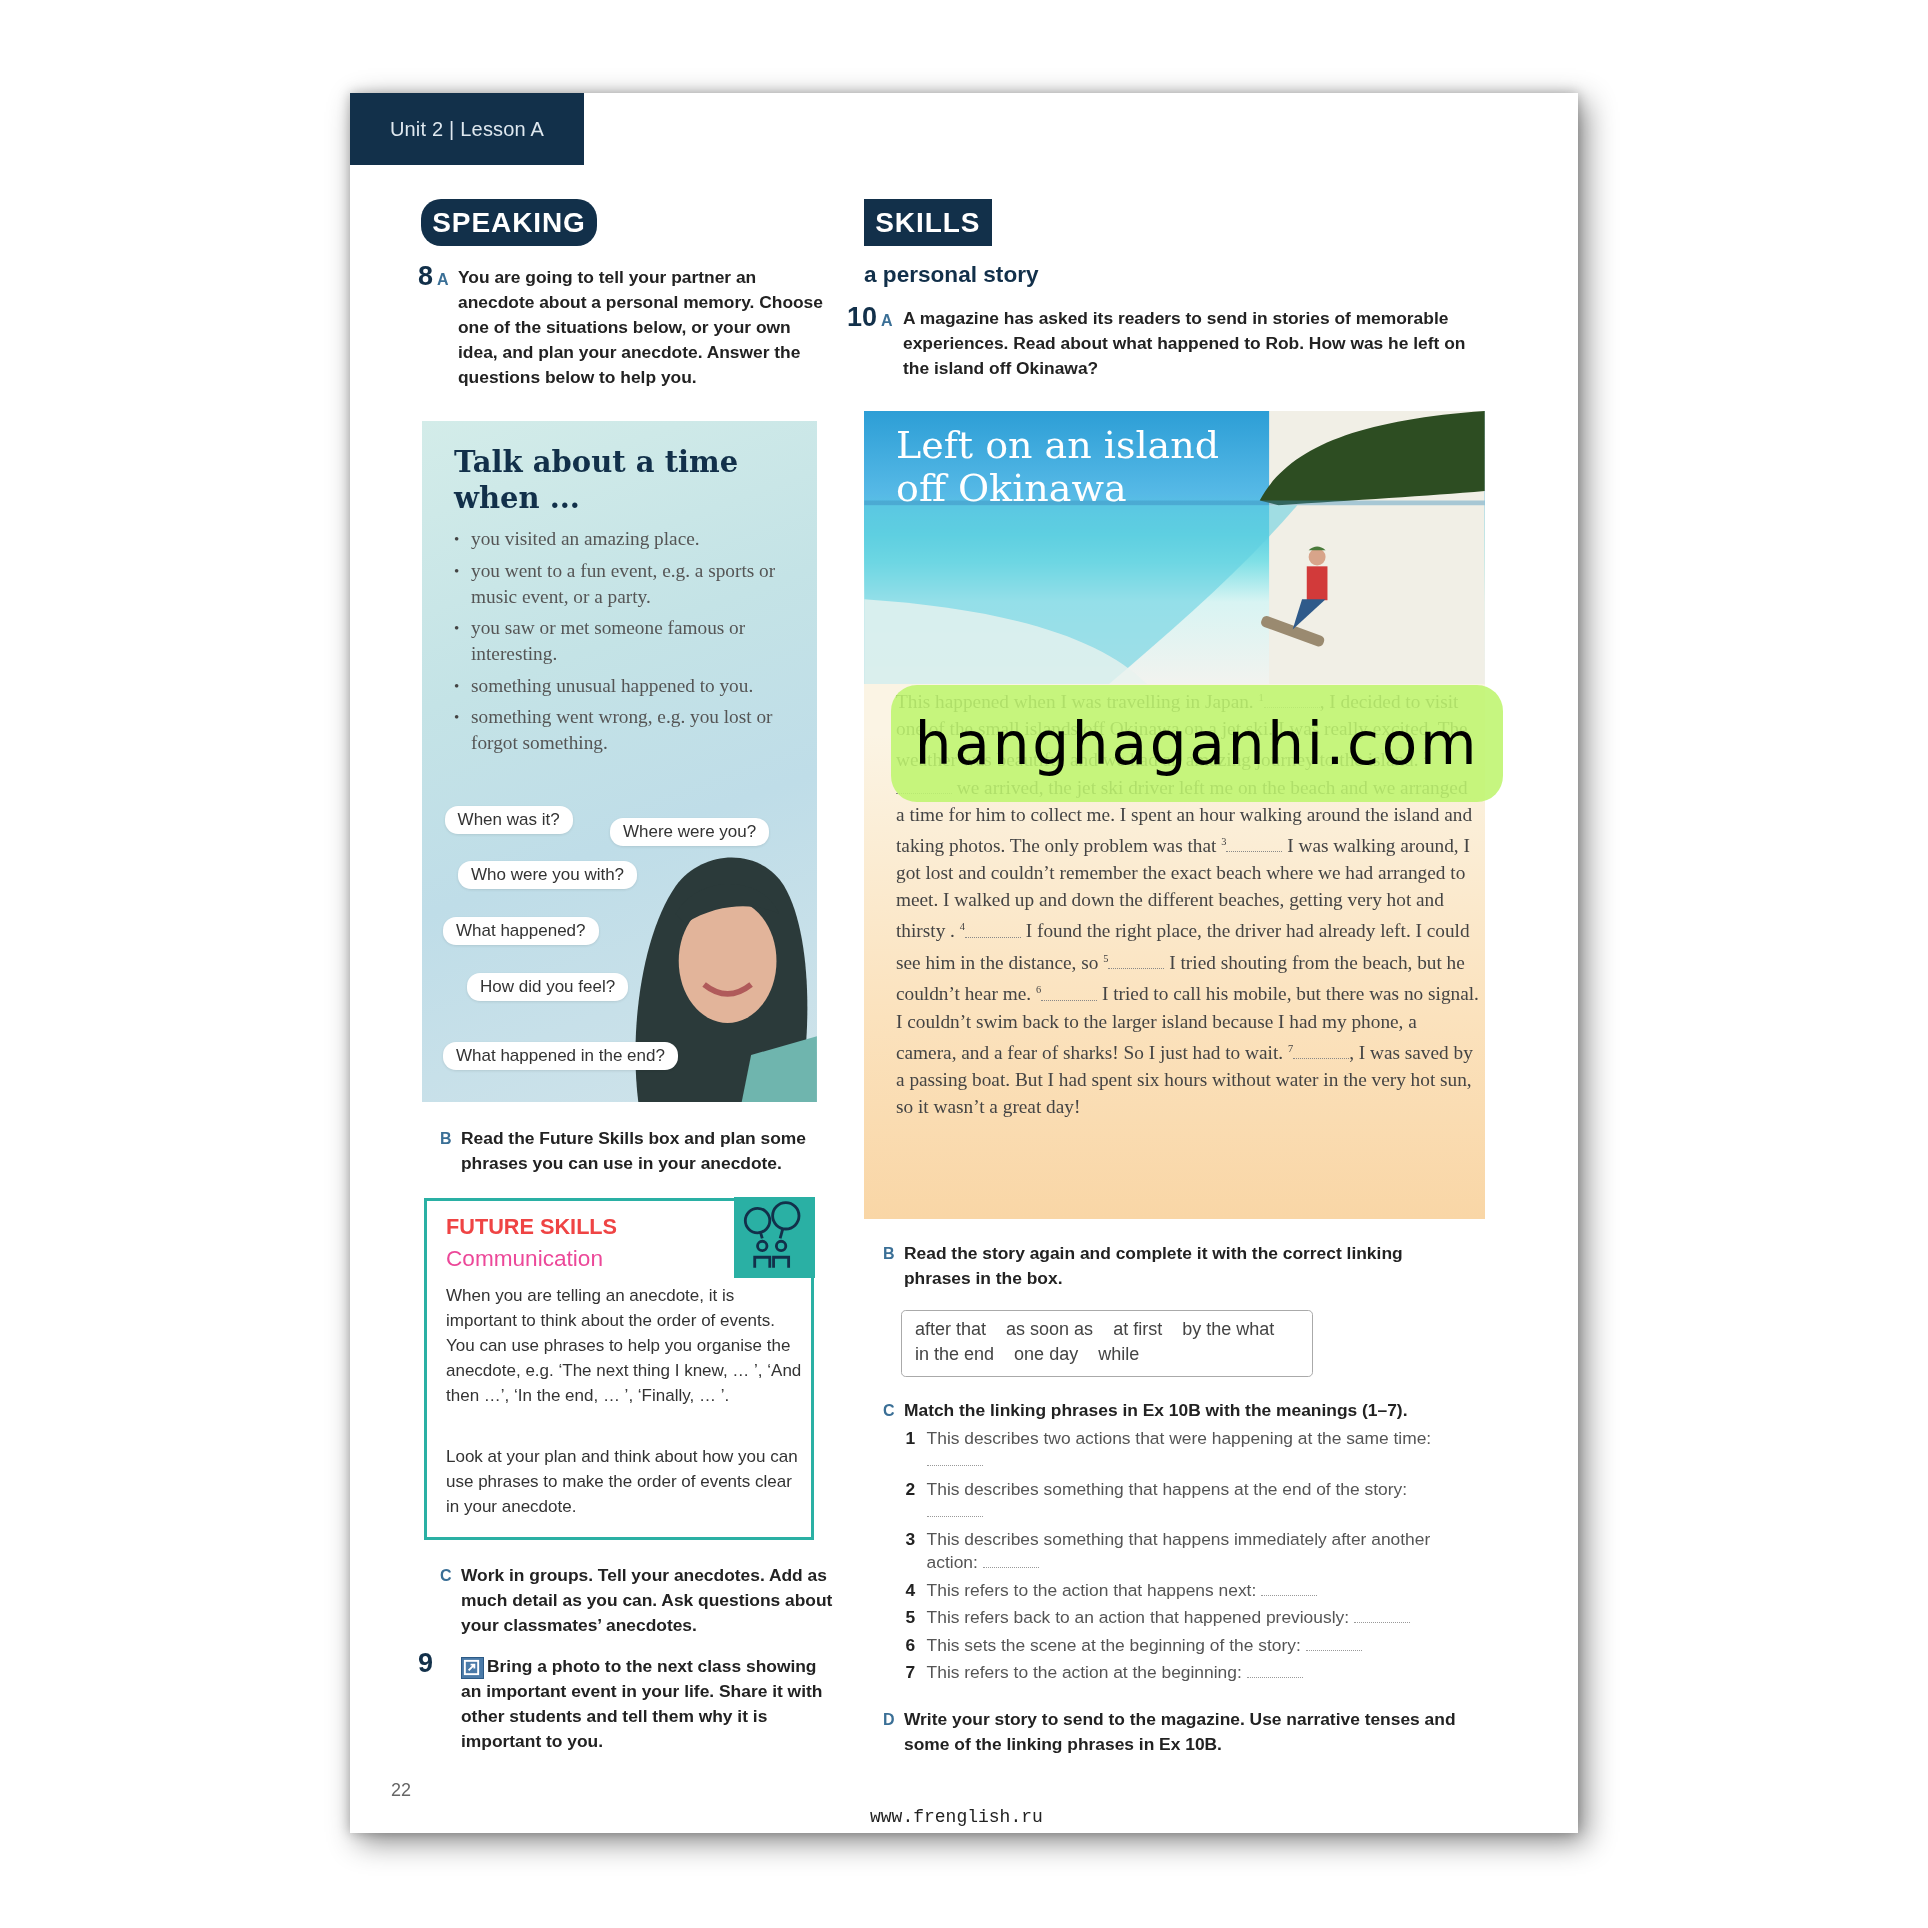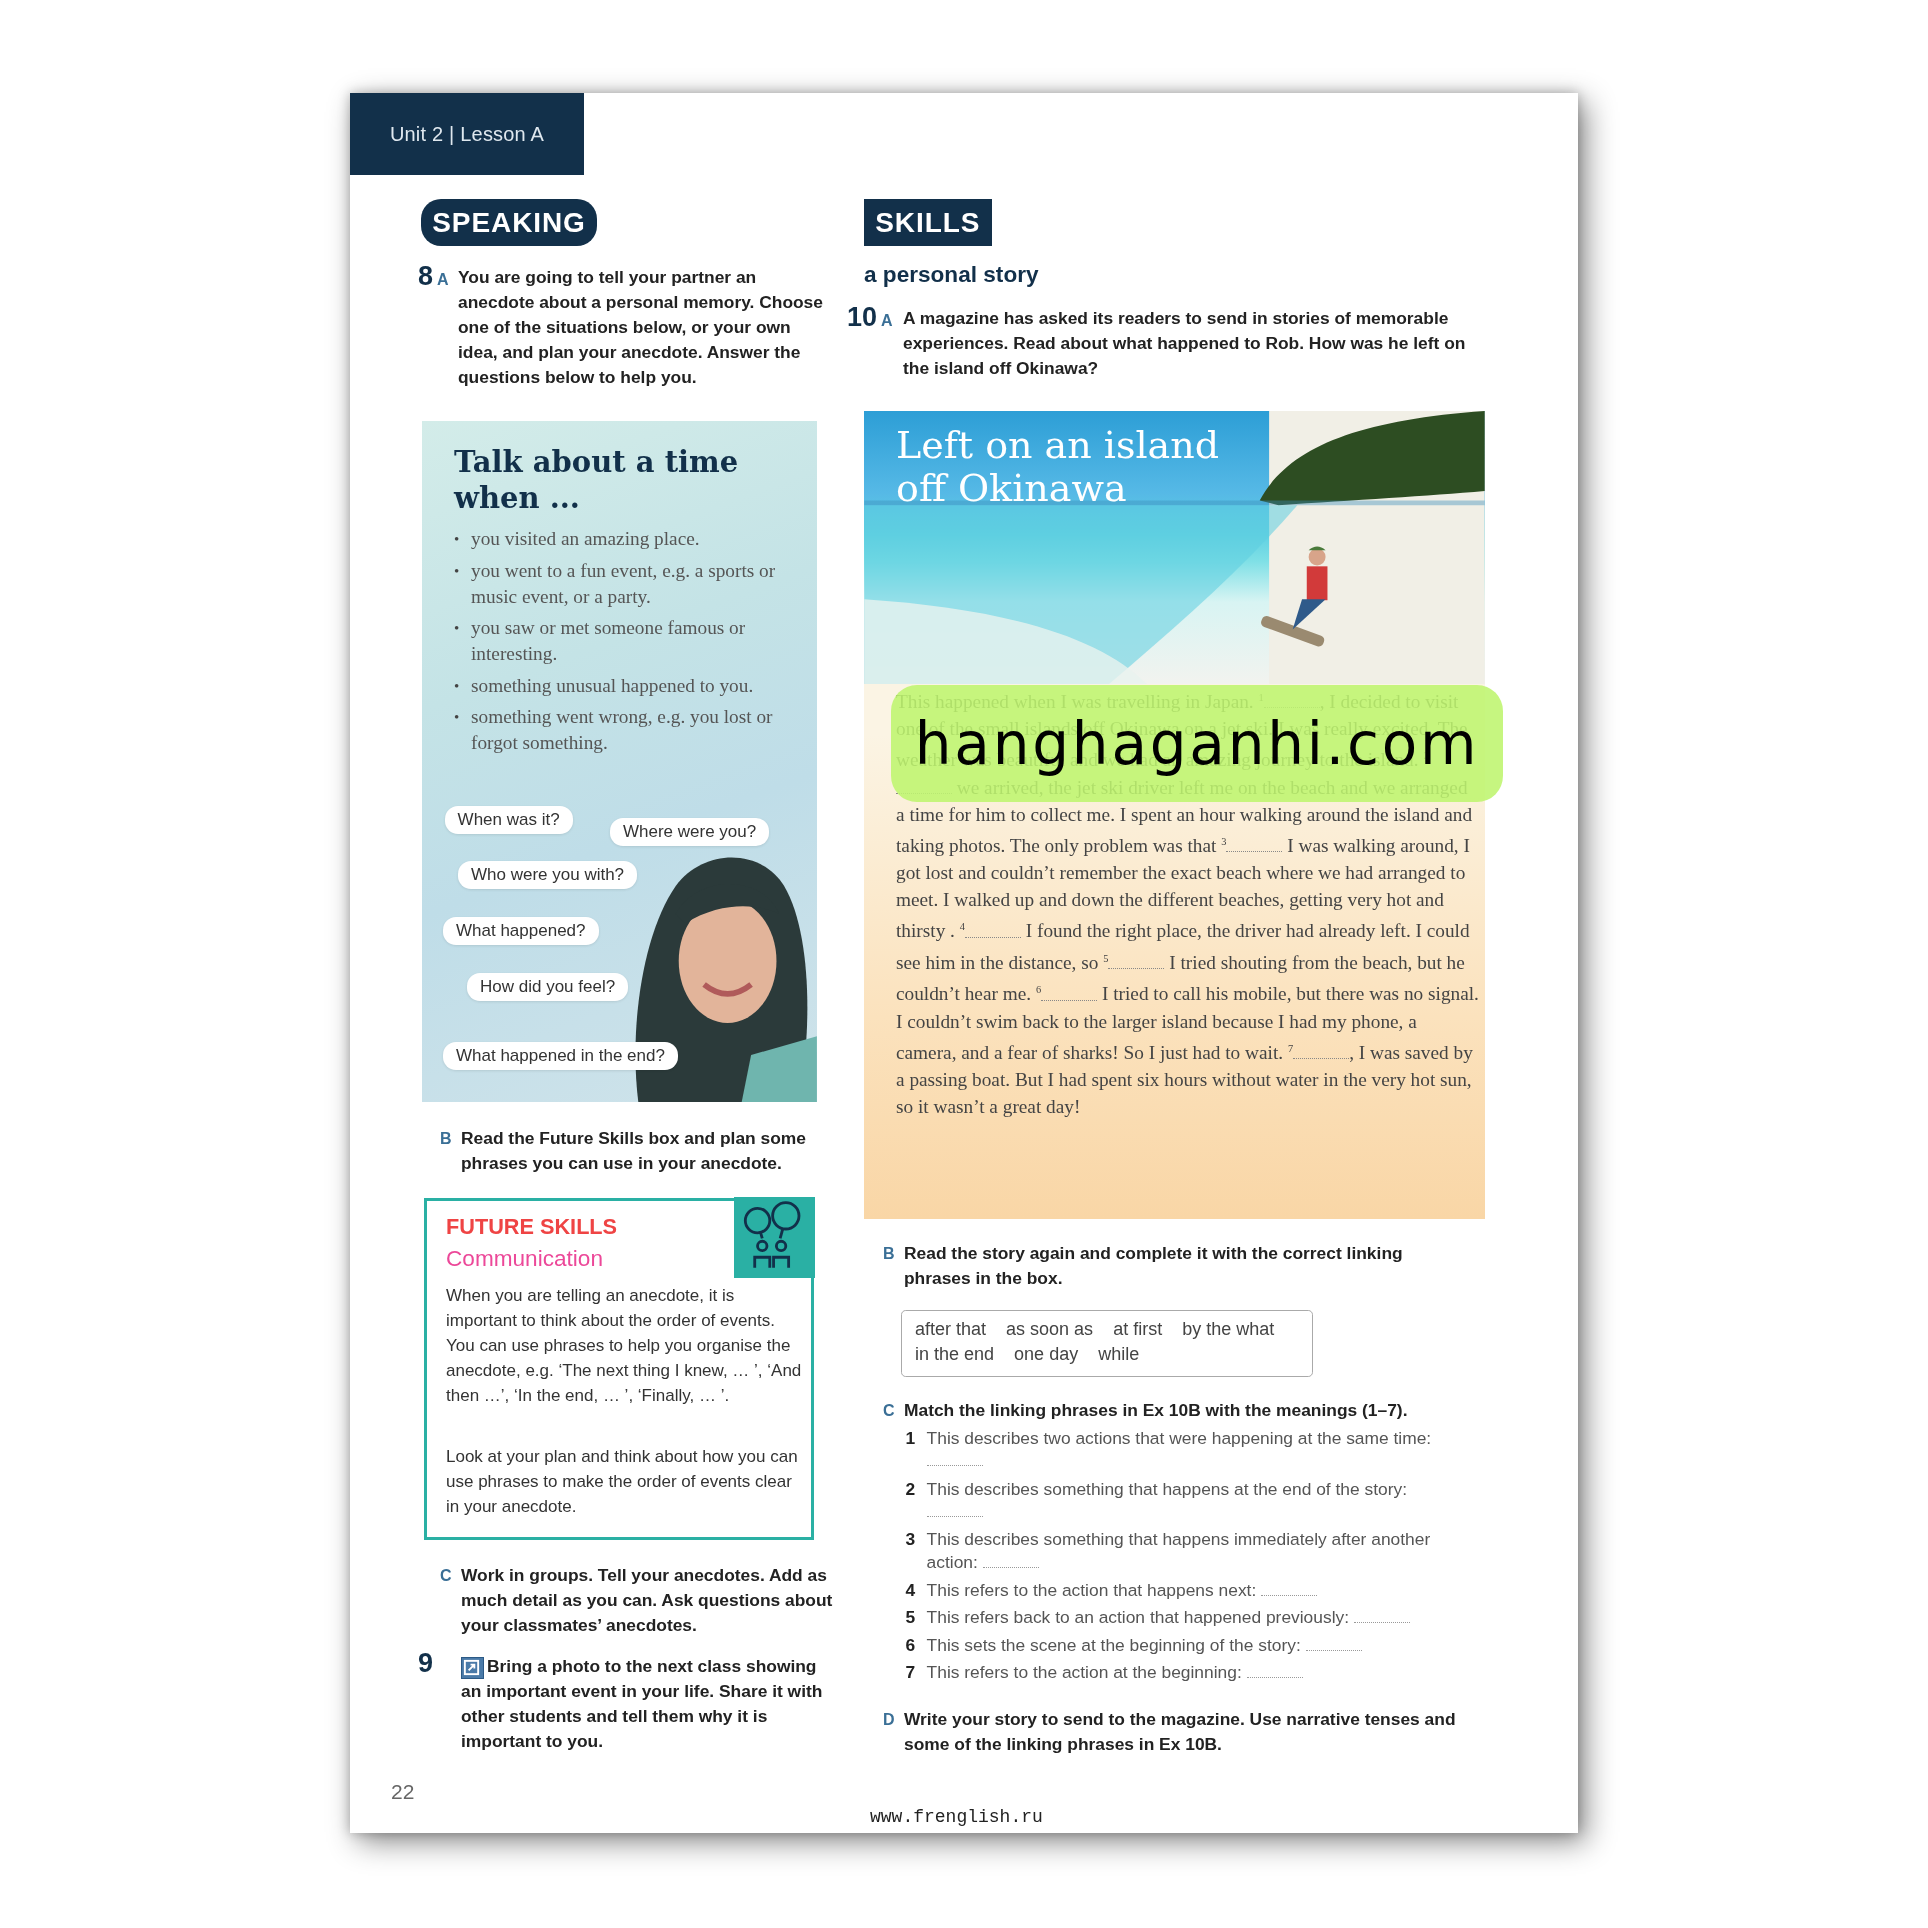--- a/index.html
+++ b/index.html
@@ -1,21 +1,21 @@
 <!DOCTYPE html>
 <html style="font-size:15px"><head>
 <meta charset="utf-8">
 <style>
   *{box-sizing:border-box;margin:0;padding:0;}
   html,body{width:1928px;height:1928px;background:#ffffff;overflow:hidden;}
   body{position:relative;font-family:"Liberation Sans","DejaVu Sans",sans-serif;color:#333;}
   .page{position:absolute;left:350px;top:93px;width:1228px;height:1740px;background:#fff;
     box-shadow:7.5px 9.4px 28px rgba(0,0,0,0.45), 0 0 11.3px rgba(0,0,0,0.25);}
   .abs{position:absolute;}
-  .header-band{left:0;top:0;width:234px;height:82px;background:#12304a;color:#dfe8ef;
+  .header-band{left:0;top:0;width:234px;height:72px;background:#12304a;color:#dfe8ef;
     font-size:20px;display:flex;align-items:center;justify-content:center;letter-spacing:0.2px;}
   .section-badge{background:#12304a;color:#fff;font-weight:bold;font-size:28px;letter-spacing:0.9px;
     padding:5.6px 11.3px;line-height:36px;}
   .exnum{color:#12304a;font-weight:bold;font-size:27px;}
   .exletter{color:#3a6f96;font-weight:bold;font-size:16px;}
   .instr{font-size:17.4px;line-height:25px;color:#222;font-weight:bold;}
   .talkbox{left:72px;top:328px;width:395px;height:681px;
     background:linear-gradient(160deg,#d3ece9 0%,#c4e3e6 35%,#bfdde8 60%,#cfe3ea 100%);overflow:hidden;}
   .talk-title{font-family:"DejaVu Serif","Liberation Serif",serif;font-weight:bold;font-size:29px;line-height:36px;color:#12304a;}
   .talk-list{font-family:"Liberation Serif","DejaVu Serif",serif;font-size:19.3px;line-height:26px;color:#555;list-style:none;}
@@ -39,21 +39,21 @@
   sup{font-size:10.4px;}
   .watermark{left:541px;top:592px;width:612px;height:117px;background:rgba(190,245,110,0.88);border-radius:26px;
     display:flex;align-items:center;justify-content:center;font-family:"DejaVu Sans",sans-serif;font-size:58px;letter-spacing:2.8px;color:#000;}
   .wordbox{left:551px;top:1217px;width:412px;height:67px;border:1.4px solid #aaa;border-radius:4.7px;
     padding:5.6px 13px;font-size:18px;line-height:25.4px;color:#444;}
   .wordbox span{margin-right:15px;}
   .match-list{font-size:17.4px;line-height:22.6px;color:#555;}
   .match-list .row{display:flex;margin-bottom:5.6px;}
   .match-list .n{width:21px;font-weight:bold;color:#222;flex:none;}
   .dots{display:inline-block;width:56px;border-bottom:0.9px dotted #999;}
-  .pagenum{left:41px;top:1687px;font-size:21px;color:#666;text-align:center;}
+  .pagenum{left:41px;top:1687px;font-size:18px;color:#666;text-align:center;}
   .footer-url{left:520px;top:1714px;font-family:"Liberation Mono","DejaVu Sans Mono",monospace;font-size:18px;color:#222;}
 </style>
 </head>
 <body>
 
 <div class="page">
 
   <div class="abs header-band">
     <span>Unit 2  |  Lesson A</span>
   </div>

